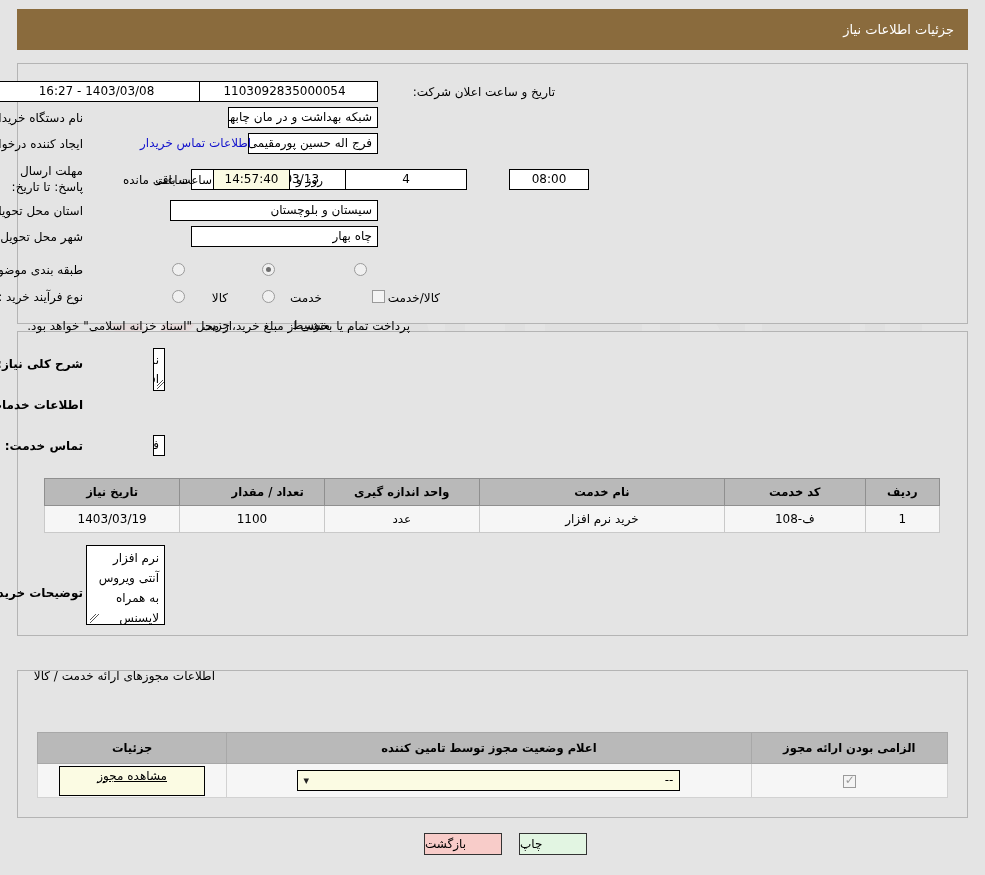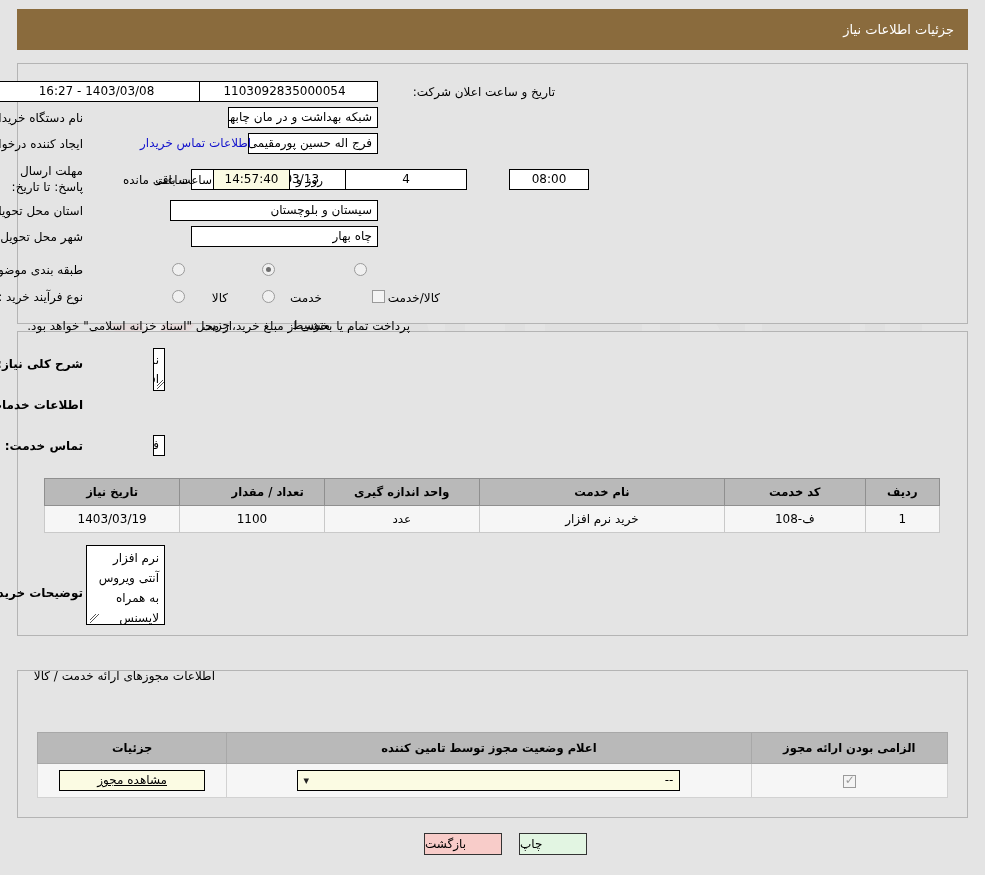--- a/index.html
+++ b/index.html
@@ -238,21 +238,21 @@
     position: absolute;
     left: 5px; top: 0;
     font-size: 11px;
     line-height: 19px;
     color: #222;
   }
 
   .btn-view {
     display: inline-block;
     box-sizing: border-box;
-    width: 146px; height: 21px;
+    width: 146px; height: 30px;
     border: 1px solid #000;
     background: #fbfbe3;
     line-height: 19px;
     font-size: 12px;
     text-align: center;
     cursor: pointer;
     text-decoration: underline;
   }
 
   

